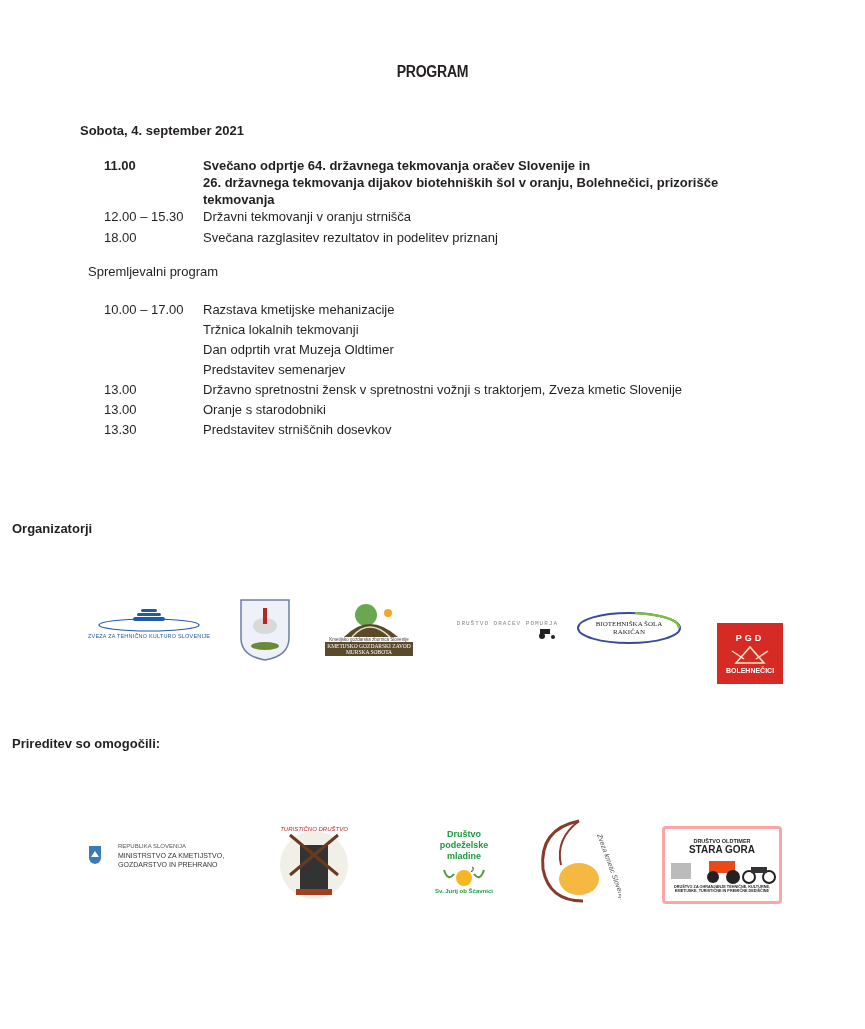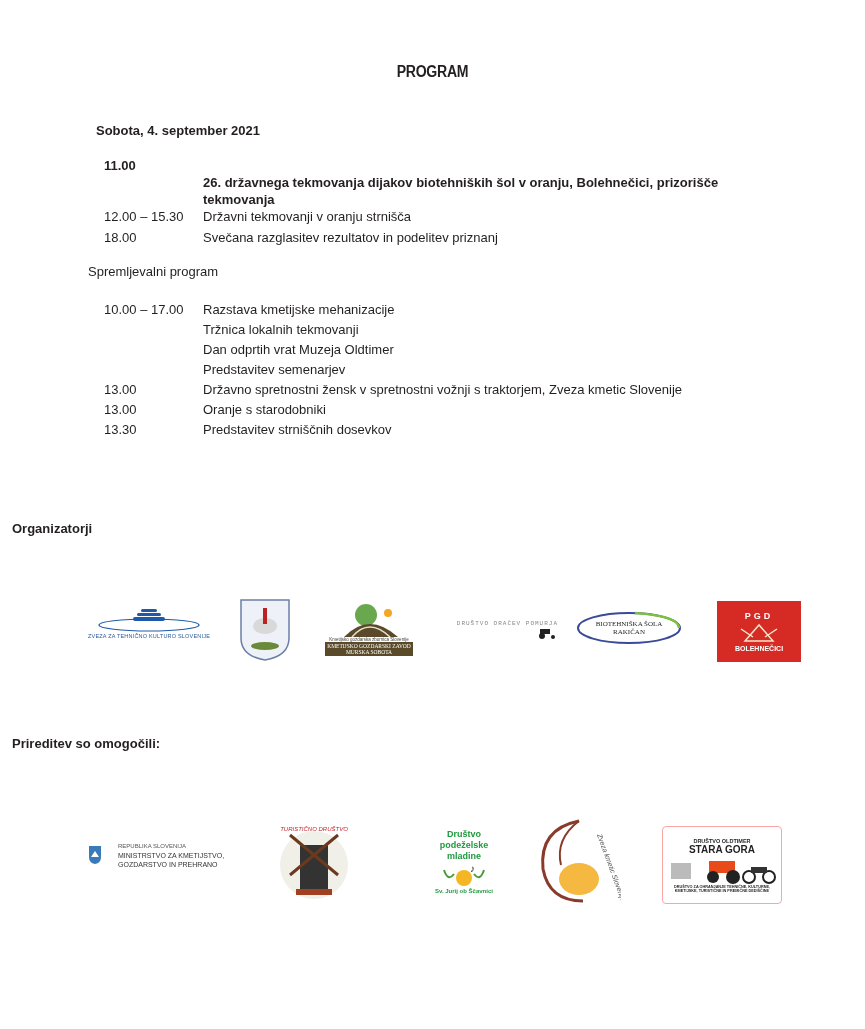--- a/index.html
+++ b/index.html
@@ -1,41 +1,41 @@
 <!DOCTYPE html>
 <html><head>
   <meta charset="utf-8">
   <style>
     html, body { margin: 0; padding: 0; background: #ffffff; }
     body { width: 865px; height: 1029px; position: relative; overflow: hidden;
       font-family: "Liberation Sans", "DejaVu Sans", sans-serif; color: #231f20; }
     .title { position: absolute; left: 0; width: 865px; top: 63px; text-align: center;
       font-weight: bold; font-size: 16px; letter-spacing: -0.3px; transform: scaleX(0.88); }
-    .date { position: absolute; left: 96px; top: 123px; font-weight: bold; font-size: 13px; }
+    .date { position: absolute; left: 80px; top: 123px; font-weight: bold; font-size: 13px; }
     .row { position: absolute; left: 88px; font-size: 13px; line-height: 17px; }
     .row .time { position: absolute; left: 16px; width: 110px; white-space: nowrap; }
     .row .desc { position: absolute; left: 115px; width: 540px; }
     .bold { font-weight: bold; }
     .subhead { position: absolute; left: 88px; top: 264px; font-weight: normal; font-size: 13px; }
     .center-head { position: absolute; left: 12px; width: 865px; text-align: left; font-weight: bold; font-size: 13px; }
     .logo { position: absolute; display: flex; align-items: center; justify-content: center; box-sizing: border-box; }
     .ztk-text { font-size: 5.5px; color: #2a5a9a; letter-spacing: 0.2px; white-space: nowrap; }
     .kgz-bar { background: #5a4a2a; color: #fff; font-family: "Liberation Serif", serif; font-size: 5.5px; text-align: center; line-height: 6px; padding: 1px 2px; }
     .pgd { background: #d62b25; color: #fff; font-weight: bold; flex-direction: column; }
     .mono { font-family: "Liberation Mono", monospace; font-size: 6px; color: #888; letter-spacing: 1px; }
   </style>
 </head>
 <body>
 
 <div class="title">PROGRAM</div>
 <div class="date">Sobota, 4. september 2021</div>
 
 <div class="row bold" style="top:157px">
   <span class="time">11.00</span>
-  <span class="desc"><br><span>26. državnega tekmovanja dijakov biotehniških šol v oranju, Bolehnečici, prizorišče tekmovanja</span></span>
+  <span class="desc"><span>Svečano odprtje 64. državnega tekmovanja oračev Slovenije in</span><br><span>26. državnega tekmovanja dijakov biotehniških šol v oranju, Bolehnečici, prizorišče tekmovanja</span></span>
 </div>
 <div class="row" style="top:208px">
   <span class="time">12.00 – 15.30</span>
   <span class="desc">Državni tekmovanji v oranju strnišča</span>
 </div>
 <div class="row" style="top:229px">
   <span class="time">18.00</span>
   <span class="desc">Svečana razglasitev rezultatov in podelitev priznanj</span>
 </div>
 
@@ -107,21 +107,21 @@
       <circle cx="17" cy="10" r="2" fill="#222"></circle>
     </svg>
 </div>
 <div class="logo" style="left:575px;top:610px;width:108px;height:36px">
   <svg width="108" height="36" viewBox="0 0 108 36" style="position:absolute;left:0;top:0">
       <ellipse cx="54" cy="18" rx="51" ry="15" fill="none" stroke="#3a4a9a" stroke-width="2"></ellipse>
       <path d="M60 3 Q104 6 104 18" fill="none" stroke="#7fbf3f" stroke-width="2.5"></path>
     </svg>
   <div style="position:relative;font-family:'Liberation Serif',serif;font-size:7px;text-align:center;line-height:8px"><span>BIOTEHNIŠKA ŠOLA</span><br><span>RAKIČAN</span></div>
 </div>
-<div class="logo pgd" style="left:717px;top:601px;width:84px;height:61px">
+<div class="logo pgd" style="left:717px;top:623px;width:66px;height:61px">
   <div style="font-size:9px;letter-spacing:3px">PGD</div>
   <svg width="40" height="24" viewBox="0 0 40 24">
       <path d="M6 20 L20 4 L34 20 Z" fill="none" stroke="#f5e6c8" stroke-width="1.5"></path>
       <line x1="2" y1="8" x2="14" y2="16" stroke="#f5e6c8" stroke-width="1.5"></line>
       <line x1="38" y1="8" x2="26" y2="16" stroke="#f5e6c8" stroke-width="1.5"></line>
     </svg>
   <div style="font-size:7px">BOLEHNEČICI</div>
 </div>
 
 <div class="center-head" style="top:736px">Prireditev so omogočili:</div>
@@ -154,21 +154,21 @@
   <div style="color:#1f9a3e;font-weight:bold;font-size:6px">Sv. Jurij ob Ščavnici</div>
 </div>
 <div class="logo" style="left:535px;top:815px;width:86px;height:92px">
   <svg width="86" height="92" viewBox="0 0 86 92">
       <path d="M44 6 Q4 14 8 54 Q14 86 48 86" fill="none" stroke="#8a3a2a" stroke-width="3"></path>
       <path d="M44 6 Q20 24 26 50" fill="none" stroke="#8a3a2a" stroke-width="2"></path>
       <ellipse cx="44" cy="64" rx="20" ry="16" fill="#f5b840"></ellipse>
       <text x="62" y="20" font-size="7" fill="#555" font-style="italic" transform="rotate(70 62 20)">Zveza kmetic Slovenije</text>
     </svg>
 </div>
-<div class="logo" style="left:662px;top:826px;width:120px;height:78px;flex-direction:column;border:1px solid #fca5a5;border-radius:4px">
+<div class="logo" style="left:662px;top:826px;width:120px;height:78px;flex-direction:column;border:3px solid #fca5a5;border-radius:4px">
   <div style="font-size:5.5px;font-weight:bold">DRUŠTVO OLDTIMER</div>
   <div style="font-size:10px;font-weight:bold">STARA GORA</div>
   <svg width="110" height="30" viewBox="0 0 110 30">
       <rect x="4" y="8" width="20" height="16" fill="#bbb"></rect>
       <rect x="42" y="6" width="26" height="12" fill="#e84a1a"></rect>
       <circle cx="46" cy="22" r="6" fill="#222"></circle>
       <circle cx="66" cy="22" r="7" fill="#222"></circle>
       <circle cx="82" cy="22" r="6" fill="none" stroke="#222" stroke-width="2"></circle>
       <circle cx="102" cy="22" r="6" fill="none" stroke="#222" stroke-width="2"></circle>
       <rect x="84" y="12" width="16" height="6" fill="#333"></rect>

